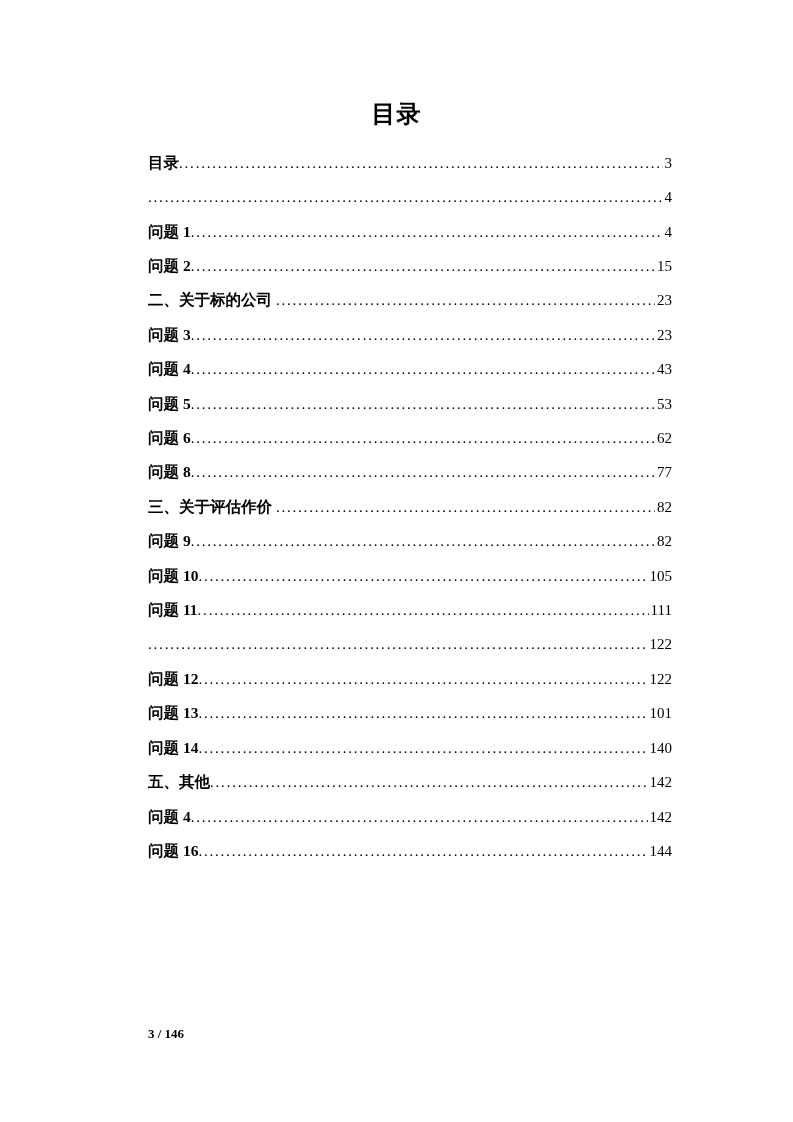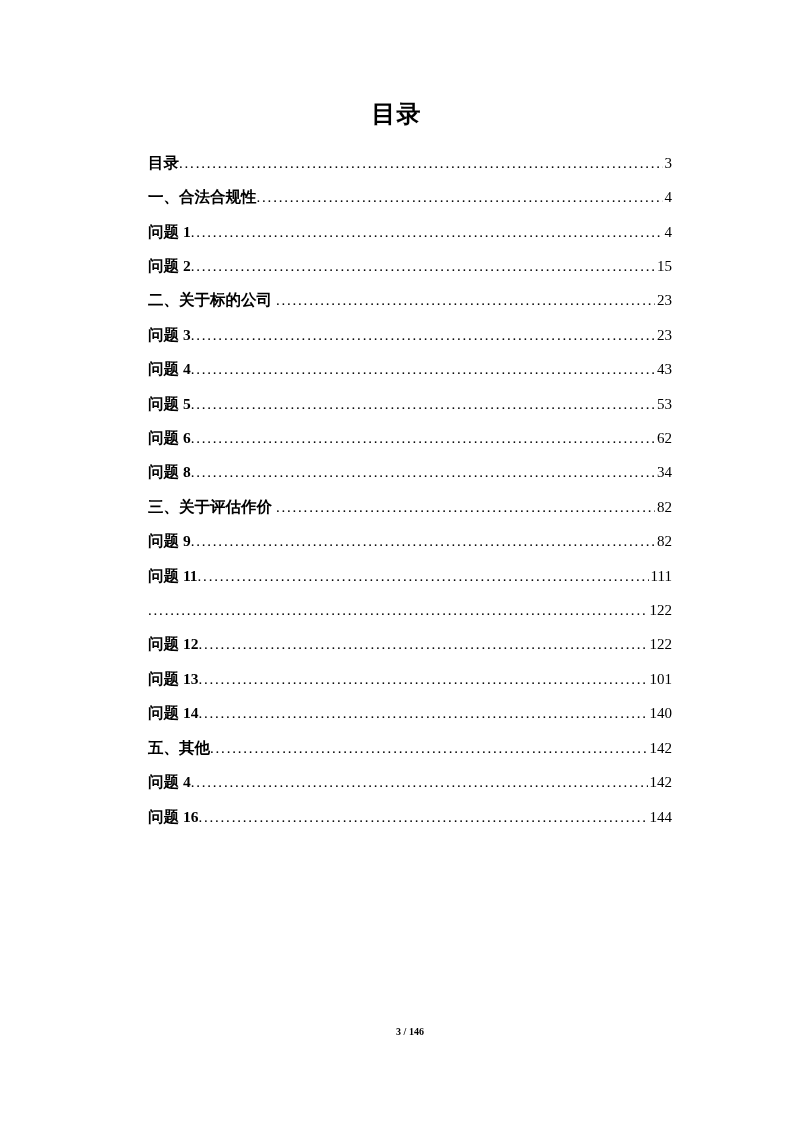--- a/index.html
+++ b/index.html
@@ -63,42 +63,41 @@
     font-weight: normal;
     font-size: 15px;
     padding-left: 2px;
     font-family: "Liberation Serif", serif;
   }
   .page-footer {
     position: absolute;
     top: 1022px;
     left: 148px;
     right: 121px;
-    text-align: center;
+    text-align: left;
     font-family: "Liberation Serif", serif;
     font-weight: bold;
-    font-size: 10px;
+    font-size: 13px;
   }
 </style>
 </head>
 <body>
 
 <div class="page">
 
   <h1 class="doc-title">目录</h1>
 
   <nav class="toc" id="toc-list">
     <div class="toc-row">
       <span class="toc-label">目录</span>
       <span class="toc-leader"></span>
       <span class="toc-page">3</span>
     </div>
 
     <div class="toc-row">
-      <span class="toc-label">一、合法合规性</span>
       <span class="toc-leader"></span>
       <span class="toc-page">4</span>
     </div>
 
     <div class="toc-row">
       <span class="toc-label">问题 1</span>
       <span class="toc-leader"></span>
       <span class="toc-page">4</span>
     </div>
 
@@ -135,35 +134,40 @@
     <div class="toc-row">
       <span class="toc-label">问题 6</span>
       <span class="toc-leader"></span>
       <span class="toc-page">62</span>
     </div>
 
 
     <div class="toc-row">
       <span class="toc-label">问题 8</span>
       <span class="toc-leader"></span>
-      <span class="toc-page">34</span>
+      <span class="toc-page">77</span>
     </div>
 
     <div class="toc-row">
       <span class="toc-label">三、关于评估作价 </span>
       <span class="toc-leader"></span>
       <span class="toc-page">82</span>
     </div>
 
     <div class="toc-row">
       <span class="toc-label">问题 9</span>
       <span class="toc-leader"></span>
       <span class="toc-page">82</span>
     </div>
 
+    <div class="toc-row">
+      <span class="toc-label">问题 10</span>
+      <span class="toc-leader"></span>
+      <span class="toc-page">105</span>
+    </div>
 
     <div class="toc-row">
       <span class="toc-label">问题 11</span>
       <span class="toc-leader"></span>
       <span class="toc-page">111</span>
     </div>
 
     <div class="toc-row">
       <span class="toc-leader"></span>
       <span class="toc-page">122</span>

